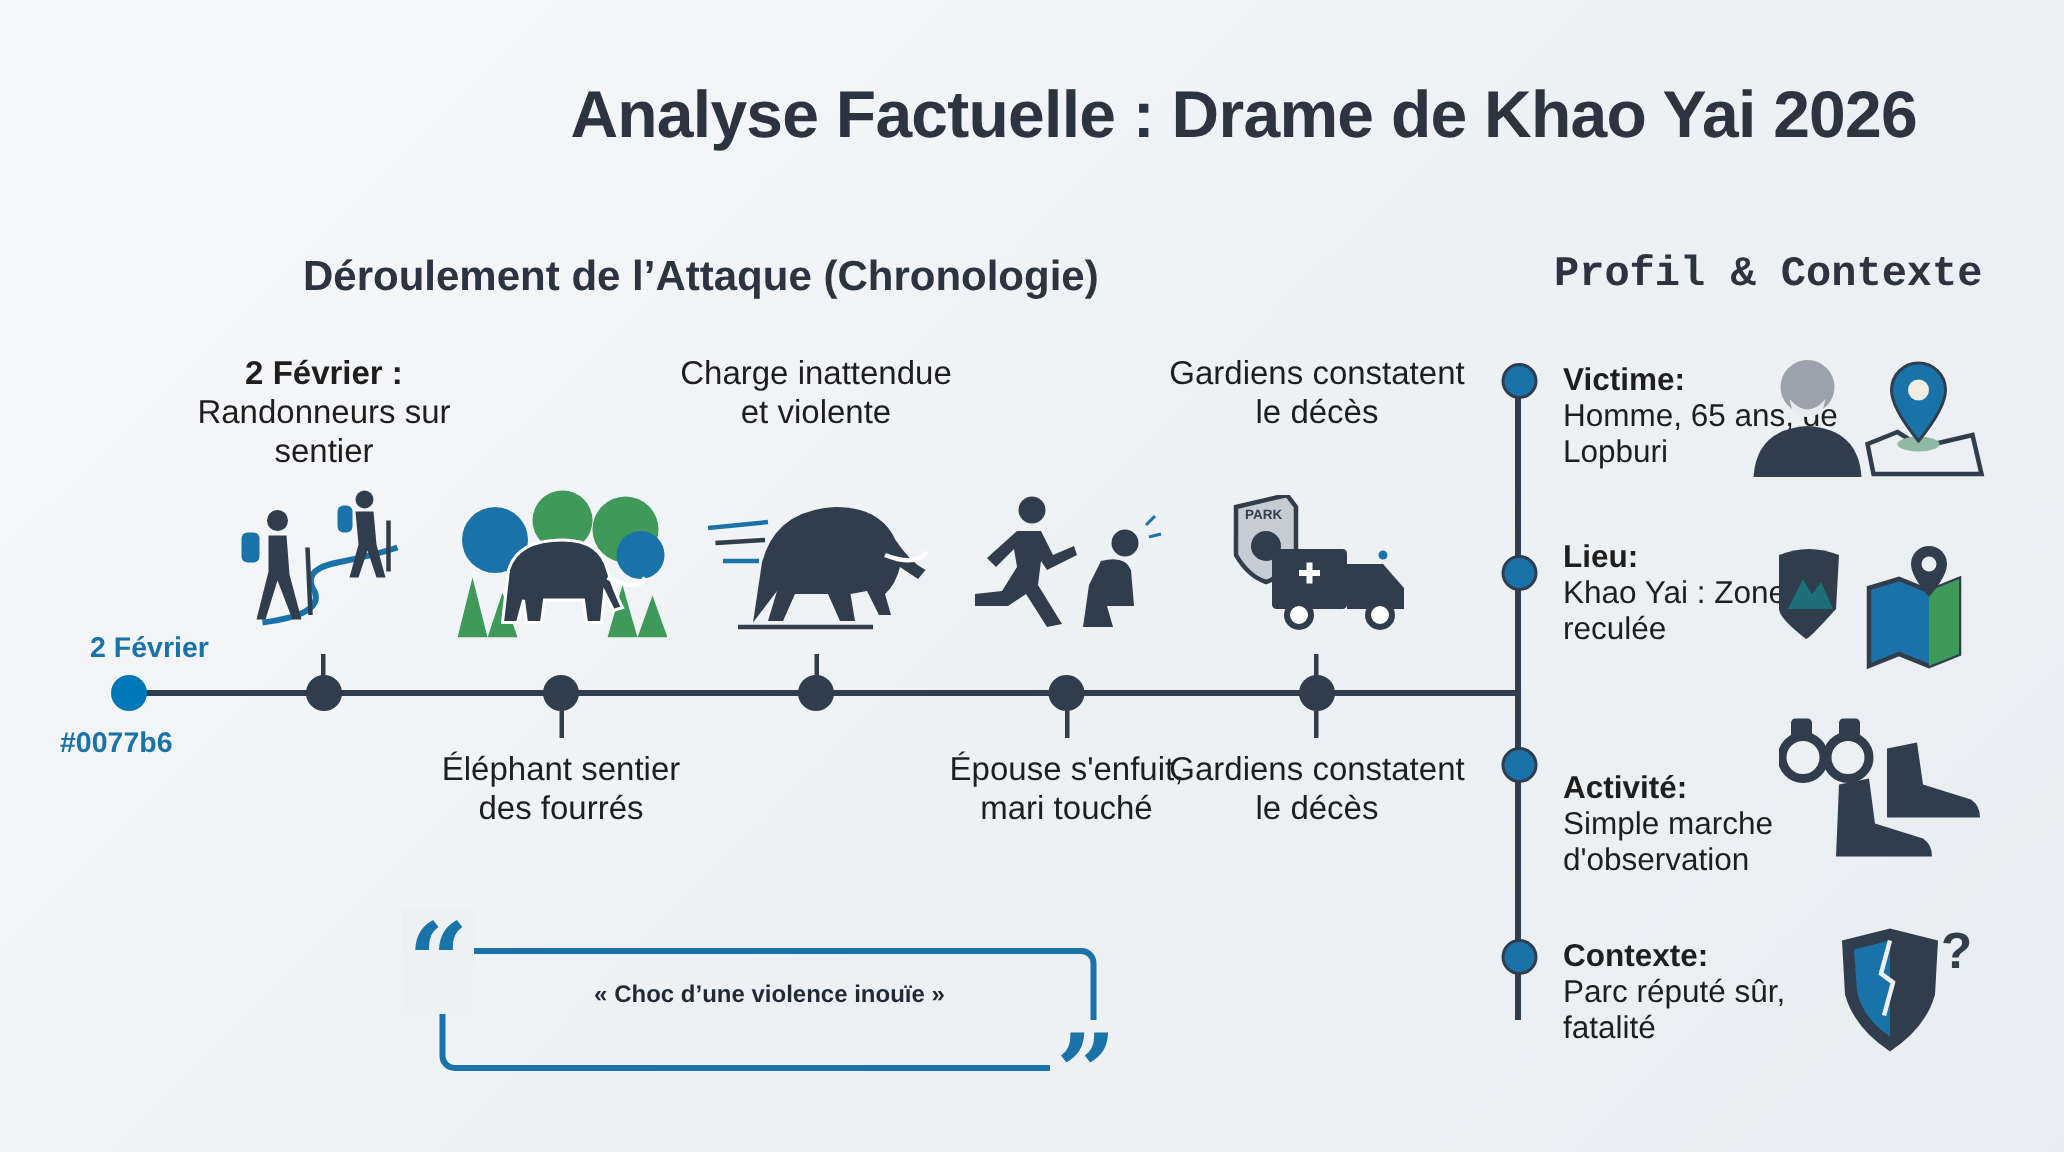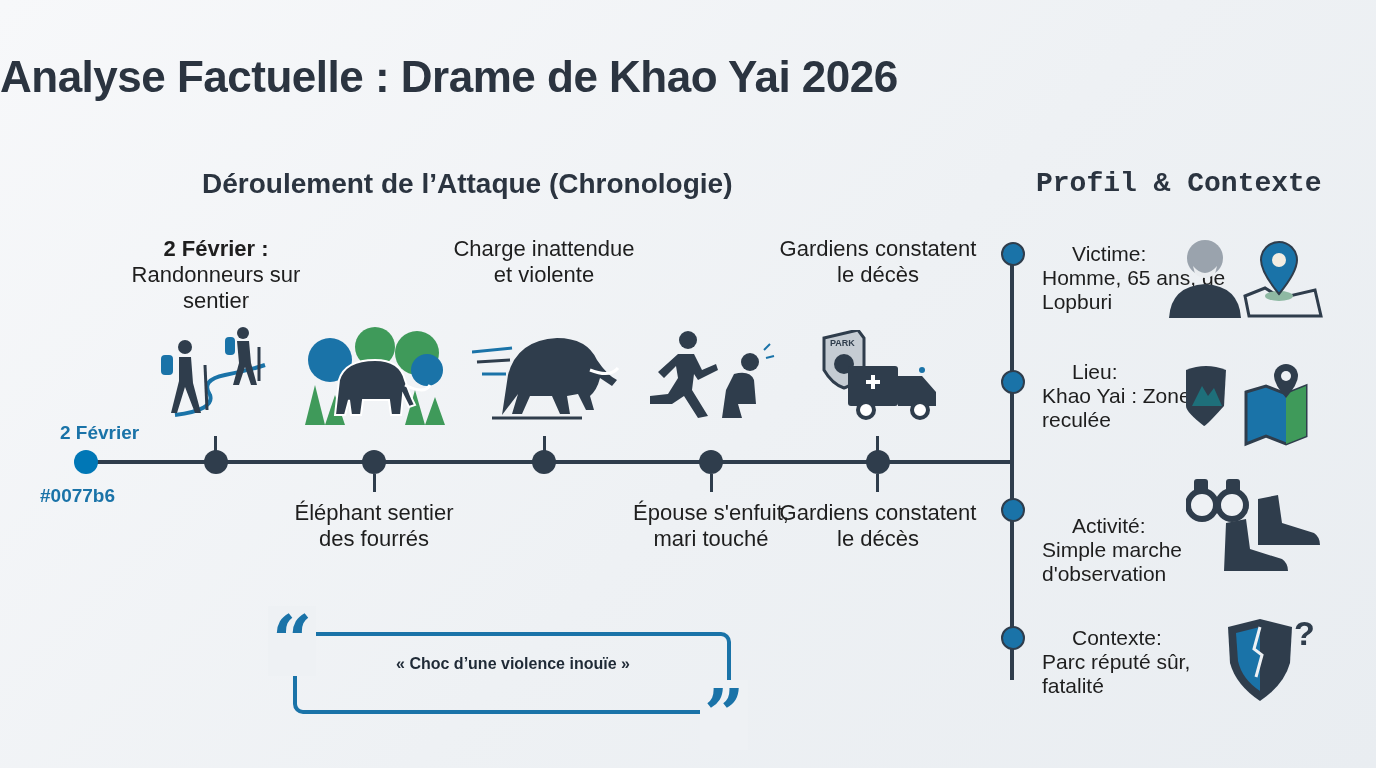--- a/index.html
+++ b/index.html
@@ -3,33 +3,33 @@
 <meta charset="utf-8">
 <style>
   html, body { margin:0; padding:0; }
   body {
     width:1376px; height:768px; overflow:hidden; position:relative;
     background: linear-gradient(135deg, #f7f8fa 0%, #eef1f4 55%, #e9edf1 100%);
     font-family: "Liberation Sans", "DejaVu Sans", sans-serif;
     color:#1f2a36;
   }
   .abs { position:absolute; }
-  .title { left:0; width:1278px; top:52px; text-align:left; font-size:44px; font-weight:bold; color:#2b3440; letter-spacing:-0.5px; }
+  .title { left:0; width:1278px; top:52px; text-align:right; font-size:44px; font-weight:bold; color:#2b3440; letter-spacing:-0.5px; }
   .sec-title { font-size:28px; font-weight:bold; color:#2b3440; }
   .ev-text { font-size:22px; line-height:26px; text-align:center; color:#1e1e1e; width:200px; }
   .ev-text b { display:block; font-weight:bold; }
   .timeline-line { left:86px; top:460px; width:928px; height:4px; background:#2f3d4c; }
   .start-dot { left:74px; top:450px; width:24px; height:24px; border-radius:50%; background:#0077b6; }
   .node { width:24px; height:24px; border-radius:50%; background:#2f3d4c; }
   .stem { width:3px; height:18px; background:#2f3d4c; }
   .start-label { left:40px; font-size:19px; font-weight:bold; color:#1a73a8; }
   .vline { left:1010px; top:250px; width:4px; height:430px; background:#2f3d4c; }
   .vdot { width:20px; height:20px; border-radius:50%; background:#1a73a8; border:2px solid #2f3d4c; left:1001px; }
   .ctx { left:1042px; font-size:21px; line-height:24px; color:#1e1e1e; width:190px; }
-  .ctx b { display:block; font-weight:normal;margin-left:30px; }
+  .ctx b { display:block; font-weight:bold; }
   .quote-box { left:293px; top:632px; width:430px; height:74px; border:4px solid #1a73a8; border-radius:10px; }
   .quote-text { left:293px; top:655px; width:440px; text-align:center; font-size:16px; font-weight:bold; color:#1f2a36; }
   .qmark { font-family:"DejaVu Serif", serif; font-weight:bold; font-size:70px; color:#1a73a8; line-height:1; background:#eef1f4; padding:0 4px; }
   svg { display:block; }
 </style>
 </head>
 <body>
 
 <div class="abs title">Analyse Factuelle : Drame de Khao Yai 2026</div>
 

